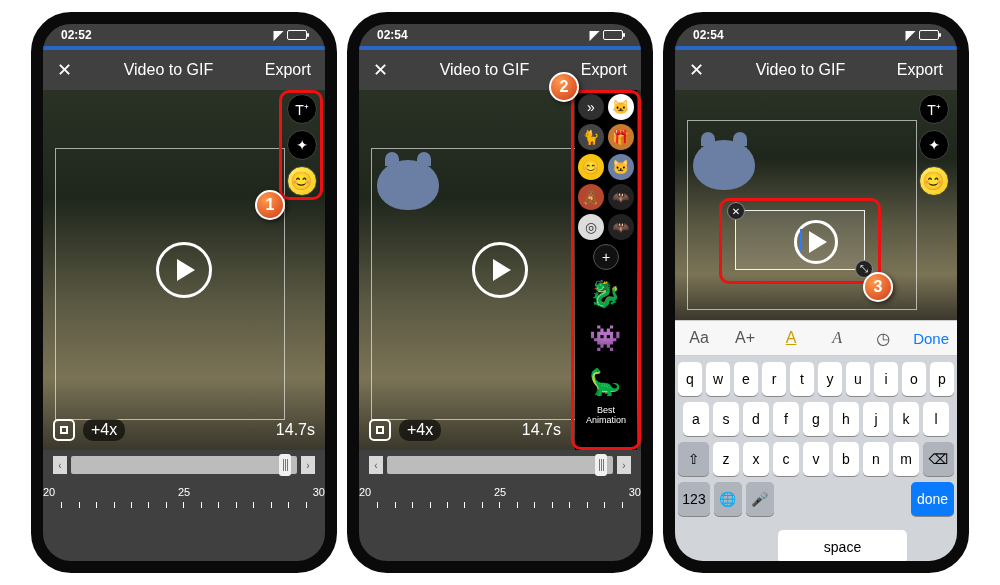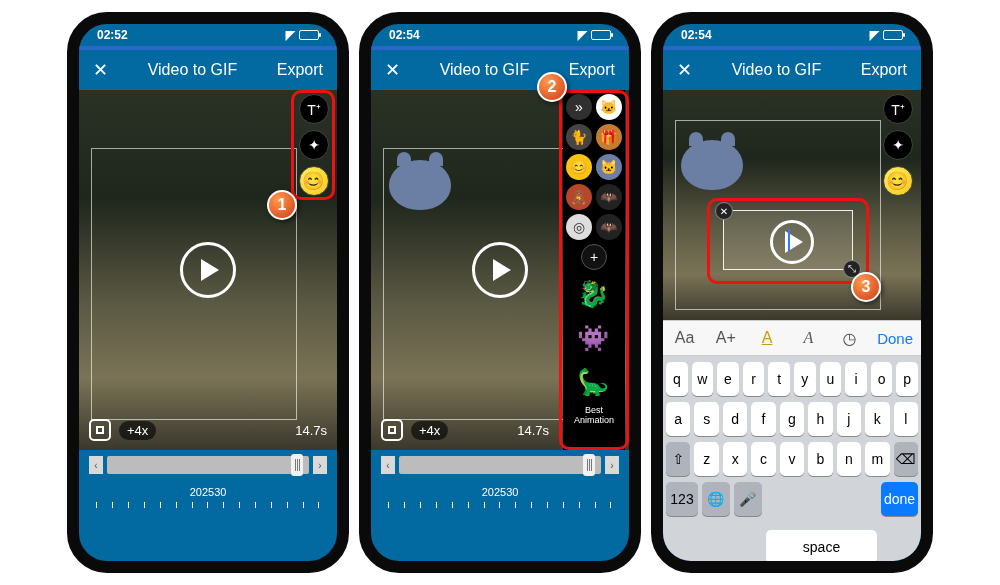--- a/index.html
+++ b/index.html
@@ -4,22 +4,22 @@
 <style>
   * { box-sizing: border-box; margin: 0; padding: 0; }
   body {
     background: #fff;
     font-family: -apple-system, "Helvetica Neue", Arial, sans-serif;
     width: 1000px; height: 585px;
     display: flex; justify-content: center; align-items: center;
   }
   .wrap { display: flex; gap: 10px; }
   .phone {
-    width: 282px; height: 561px;
-    background: #0369a1;
+    width: 306px; height: 561px;
+    background: #404040;
     border: 12px solid #0a0a0a;
     border-radius: 40px;
     position: relative;
     overflow: hidden;
   }
   .status {
     height: 22px; display: flex; align-items: center; justify-content: space-between;
     padding: 0 18px; color: #fff; font-size: 12px; font-weight: 600;
   }
   .status .right { display: flex; gap: 4px; align-items: center; }
@@ -54,36 +54,36 @@
   .tool {
     width: 30px; height: 30px; border-radius: 50%; background: #000; border:1px solid #444;
     display:flex; align-items:center; justify-content:center; color:#fff; font-size:14px;
   }
   .tool.emoji { background: radial-gradient(circle at 35% 35%, #fff36a, #f7c511); font-size:18px; }
   .sticker { width: 62px; height: 50px; border-radius:50% 50% 48% 48%; background:#6b7ea3; position:relative; }
   .sticker::before, .sticker::after { content:""; position:absolute; top:-8px; width:14px; height:14px; background:#6b7ea3; border-radius:50% 50% 0 0; }
   .sticker::before { left:8px; } .sticker::after { right:8px; }
   .bottombar {
     position:absolute; bottom:0; left:0; right:0; height:40px;
-    display:flex; align-items:center; justify-content:space-between; padding:0 10px; color:#fff; font-size:13px;
+    display:flex; align-items:center; justify-content:space-between; padding:0 10px; color:#fff; font-size:16px;
   }
   .sq { width:22px; height:22px; border:2px solid #fff; border-radius:5px; display:flex; align-items:center; justify-content:center; }
   .sq div { width:8px; height:8px; border:2px solid #fff; }
   .speed { padding:2px 8px; background:rgba(0,0,0,.6); border-radius:10px; margin-left:8px; }
   .trim {
     height: 30px; padding: 6px 10px; display:flex; align-items:center; gap:4px;
   }
   .trim .arrow { width:14px; height:18px; background:#d9d9d9; display:flex; align-items:center; justify-content:center; font-size:10px; color:#555; }
   .trim .track { flex:1; height:18px; background:#bcbcbc; position:relative; border-radius:2px; }
   .trim .handle { position:absolute; right:6px; top:-2px; width:12px; height:22px; background:#f1f1f1; border-radius:3px; display:flex; gap:1px; align-items:center; justify-content:center; }
   .trim .handle span { width:1px; height:12px; background:#777; }
   .ruler { height:40px; color:#fff; font-size:11px; position:relative; padding-top:6px; }
   .ruler .ticks { display:flex; justify-content:space-around; position:absolute; left:10px; right:10px; top:22px; }
   .ruler .ticks span { width:1px; height:6px; background:#fff; }
-  .ruler .labels { display:flex; justify-content:center; }
+  .ruler .labels { display:flex; justify-content:space-between; }
   .callout {
     position:absolute; width:30px; height:30px; border-radius:50%;
     background: radial-gradient(circle at 35% 30%, #ff9a4d, #d13a18);
     border:2px solid #fff; color:#fff; font-weight:700; font-size:16px;
     display:flex; align-items:center; justify-content:center;
     box-shadow: 2px 2px 5px rgba(0,0,0,.5);
     z-index:50;
   }
   .redbox {
     position:absolute; border:3px solid #e11; border-radius:10px; z-index:40;

